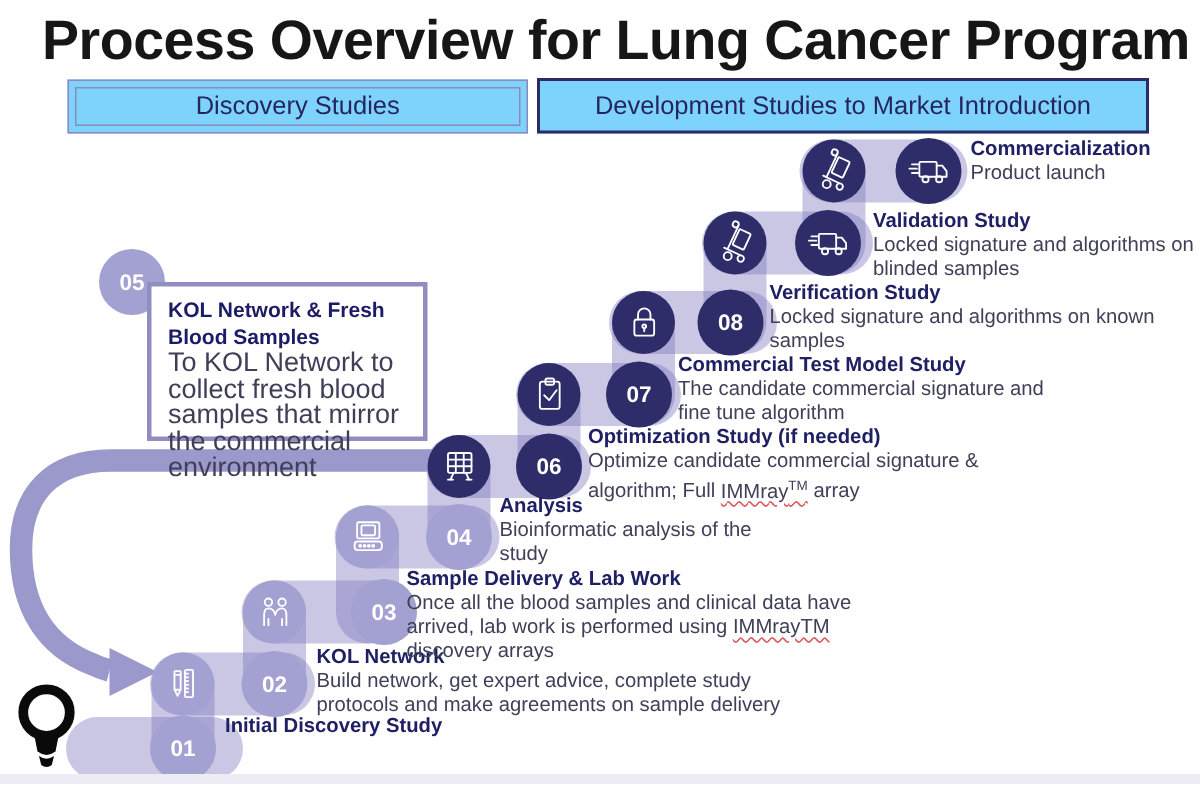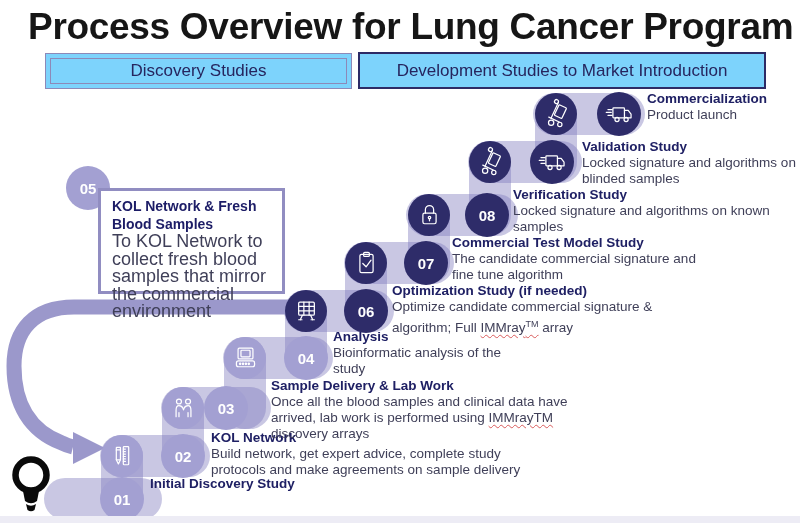--- a/index.html
+++ b/index.html
@@ -160,21 +160,21 @@
         <circle cx="24" cy="32" r="2.6"></circle>
       </svg>
   </div>
 
   <div class="circle c-num light" style="left:100px;top:477px;">
       <span>01</span>
     </div>
   <div class="circle c-num light" style="left:161px;top:434px;">
       <span>02</span>
     </div>
-  <div class="circle c-num light" style="left:204px;top:386px;">
+  <div class="circle c-num light" style="left:234px;top:386px;">
       <span>03</span>
     </div>
   <div class="circle c-num light" style="left:284px;top:336px;">
       <span>04</span>
     </div>
   <div class="circle c-num dark" style="left:344px;top:289px;">
       <span>06</span>
     </div>
   <div class="circle c-num dark" style="left:404px;top:241px;">
       <span>07</span>

